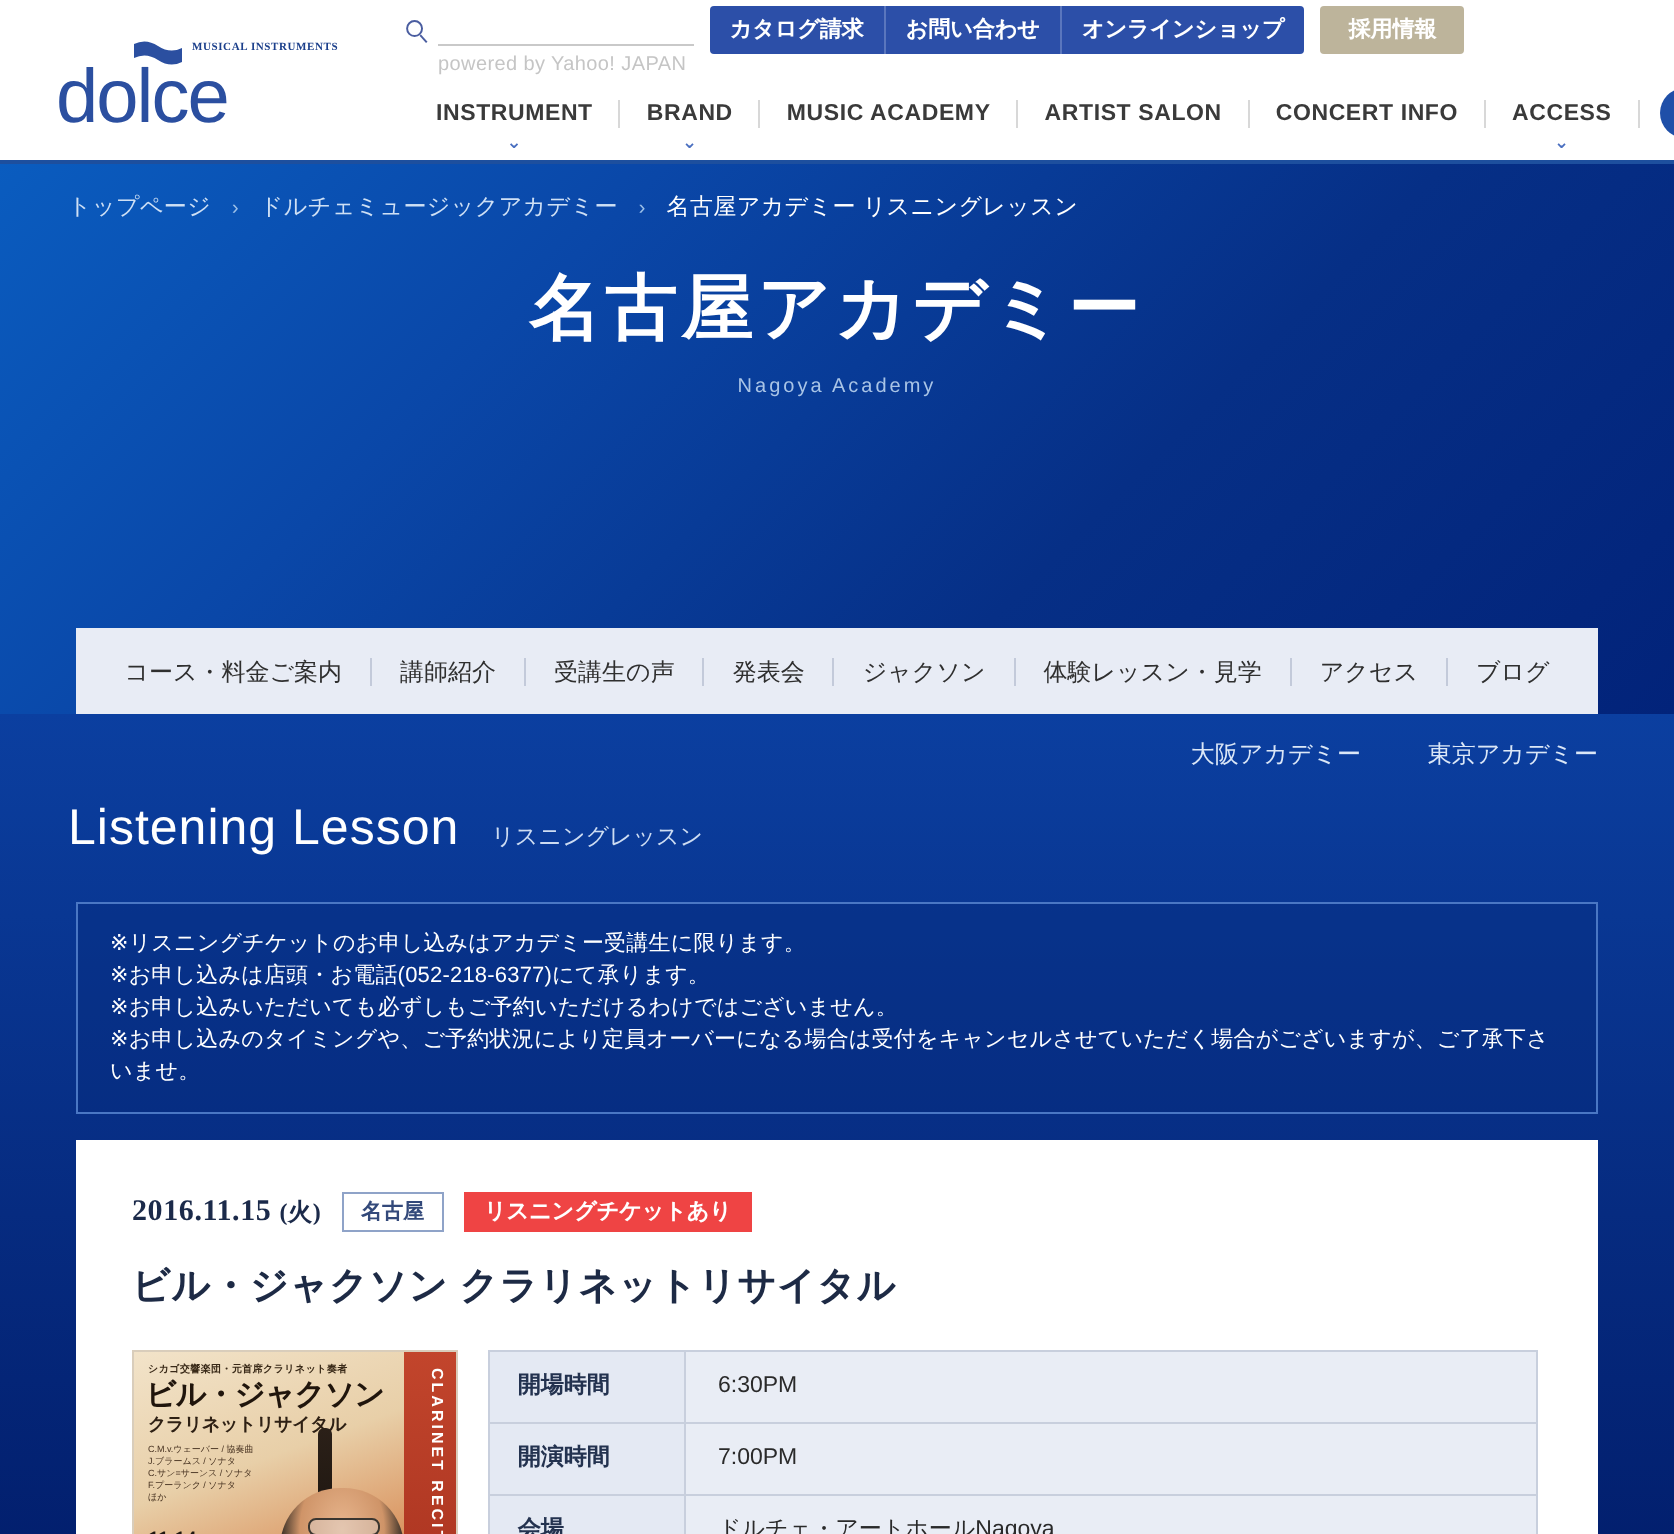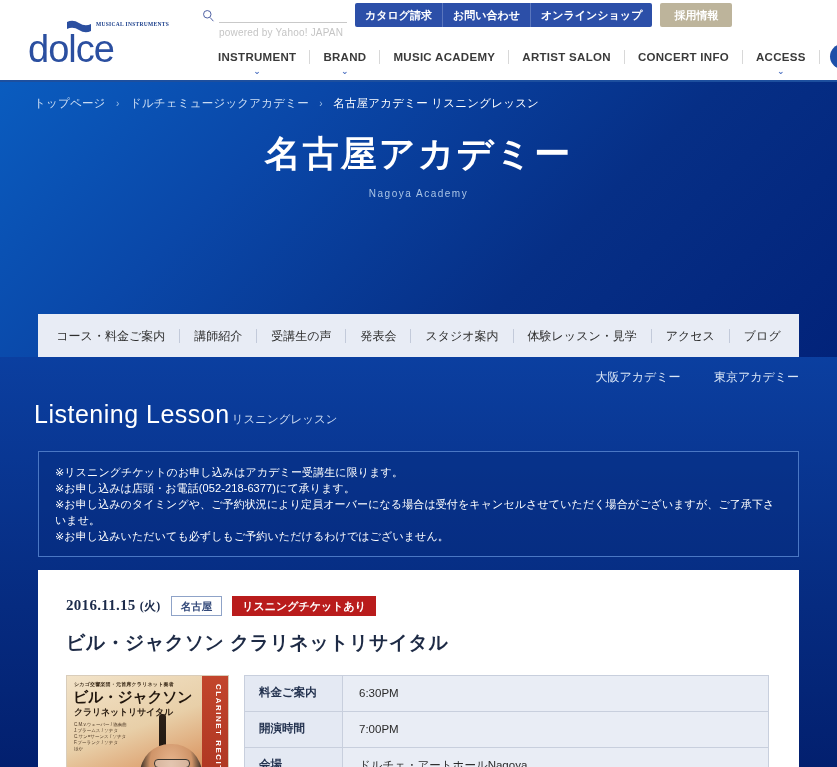--- a/index.html
+++ b/index.html
@@ -159,21 +159,21 @@
     height: 416px;
     overflow: hidden;
   }
   .city-links {
     text-align: right; padding: 12px 38px 0 0;
     font-size: 12px;
   }
   .city-links a { color: #dbe7f7; text-decoration: none; margin-left: 30px; }
 
   .page-head {
-    display: flex; align-items: baseline; gap: 2px;
+    display: flex; align-items: baseline; gap: 16px;
     padding: 14px 0 0 34px;
   }
   .page-head h1 {
     font-size: 25px; font-weight: normal; color: #ffffff; letter-spacing: .5px;
   }
   .page-head .ja { font-size: 11.5px; color: #cddcf2; }
 
   .notice-box {
     margin: 22px 38px 0 38px;
     border: 1px solid #4a77c4;
@@ -195,21 +195,21 @@
     font-size: 15px; font-weight: bold; color: #1b2a4a;
     font-family: "Liberation Serif", serif; letter-spacing: .3px;
   }
   .event-date .dow { font-size: 12px; }
   .badge-outline {
     border: 1px solid #8fa3c8; color: #33497a;
     font-size: 10.5px; font-weight: bold;
     padding: 3px 9px; line-height: 12px;
   }
   .badge-teal {
-    background: #b91c1c; color: #ffffff;
+    background: #ef4444; color: #ffffff;
     font-size: 11px; font-weight: bold;
     padding: 4px 10px; line-height: 12px;
   }
   .event-title {
     margin-top: 14px;
     font-size: 19px; font-weight: bold; color: #1d2a45; letter-spacing: .4px;
   }
 
   .event-body { display: flex; gap: 15px; margin-top: 19px; }
 
@@ -356,21 +356,21 @@
 
   <h1 class="hero-title">名古屋アカデミー</h1>
   <div class="hero-sub">Nagoya Academy</div>
 
   <div class="hero-panel">
     <div class="tab-row">
       <a class="tab-item" href="#">コース・料金ご案内</a>
       <a class="tab-item" href="#">講師紹介</a>
       <a class="tab-item" href="#">受講生の声</a>
       <a class="tab-item" href="#">発表会</a>
-      <a class="tab-item" href="#">スタジオ案内</a>
+      <a class="tab-item" href="#">ジャクソン</a>
       <a class="tab-item" href="#">体験レッスン・見学</a>
       <a class="tab-item" href="#">アクセス</a>
       <a class="tab-item" href="#">ブログ</a>
     </div>
 
   </div>
 </div>
 
 <div class="body-blue">
 
@@ -380,22 +380,22 @@
   </div>
 
   <div class="page-head">
     <h1>Listening Lesson</h1>
     <span class="ja">リスニングレッスン</span>
   </div>
 
   <div class="notice-box">
     <div class="notice-line">※リスニングチケットのお申し込みはアカデミー受講生に限ります。</div>
     <div class="notice-line">※お申し込みは店頭・お電話(052-218-6377)にて承ります。</div>
+    <div class="notice-line">※お申し込みいただいても必ずしもご予約いただけるわけではございません。</div>
     <div class="notice-line">※お申し込みのタイミングや、ご予約状況により定員オーバーになる場合は受付をキャンセルさせていただく場合がございますが、ご了承下さいませ。</div>
-    <div class="notice-line">※お申し込みいただいても必ずしもご予約いただけるわけではございません。</div>
   </div>
 
   <div class="event-card">
     <div class="event-inner">
 
       <div class="event-meta">
         <span class="event-date">
           <span>2016.11.15</span>
           <span class="dow">(火)</span>
         </span>
@@ -421,21 +421,21 @@
           <div class="p-clar"></div>
           <div class="p-face"></div>
           <div class="p-glass"></div>
           <div class="p-date p-d1">11.14</div>
 
         </div>
 
         <table class="detail-table">
           <tbody>
             <tr>
-              <th>料金ご案内</th>
+              <th>開場時間</th>
               <td>6:30PM</td>
             </tr>
             <tr>
               <th>開演時間</th>
               <td>7:00PM</td>
             </tr>
             <tr>
               <th>会場</th>
               <td class="multiline" style="white-space: pre-line;">ドルチェ・アートホールNagoya
 （ドルチェ楽器名古屋店内）</td>

